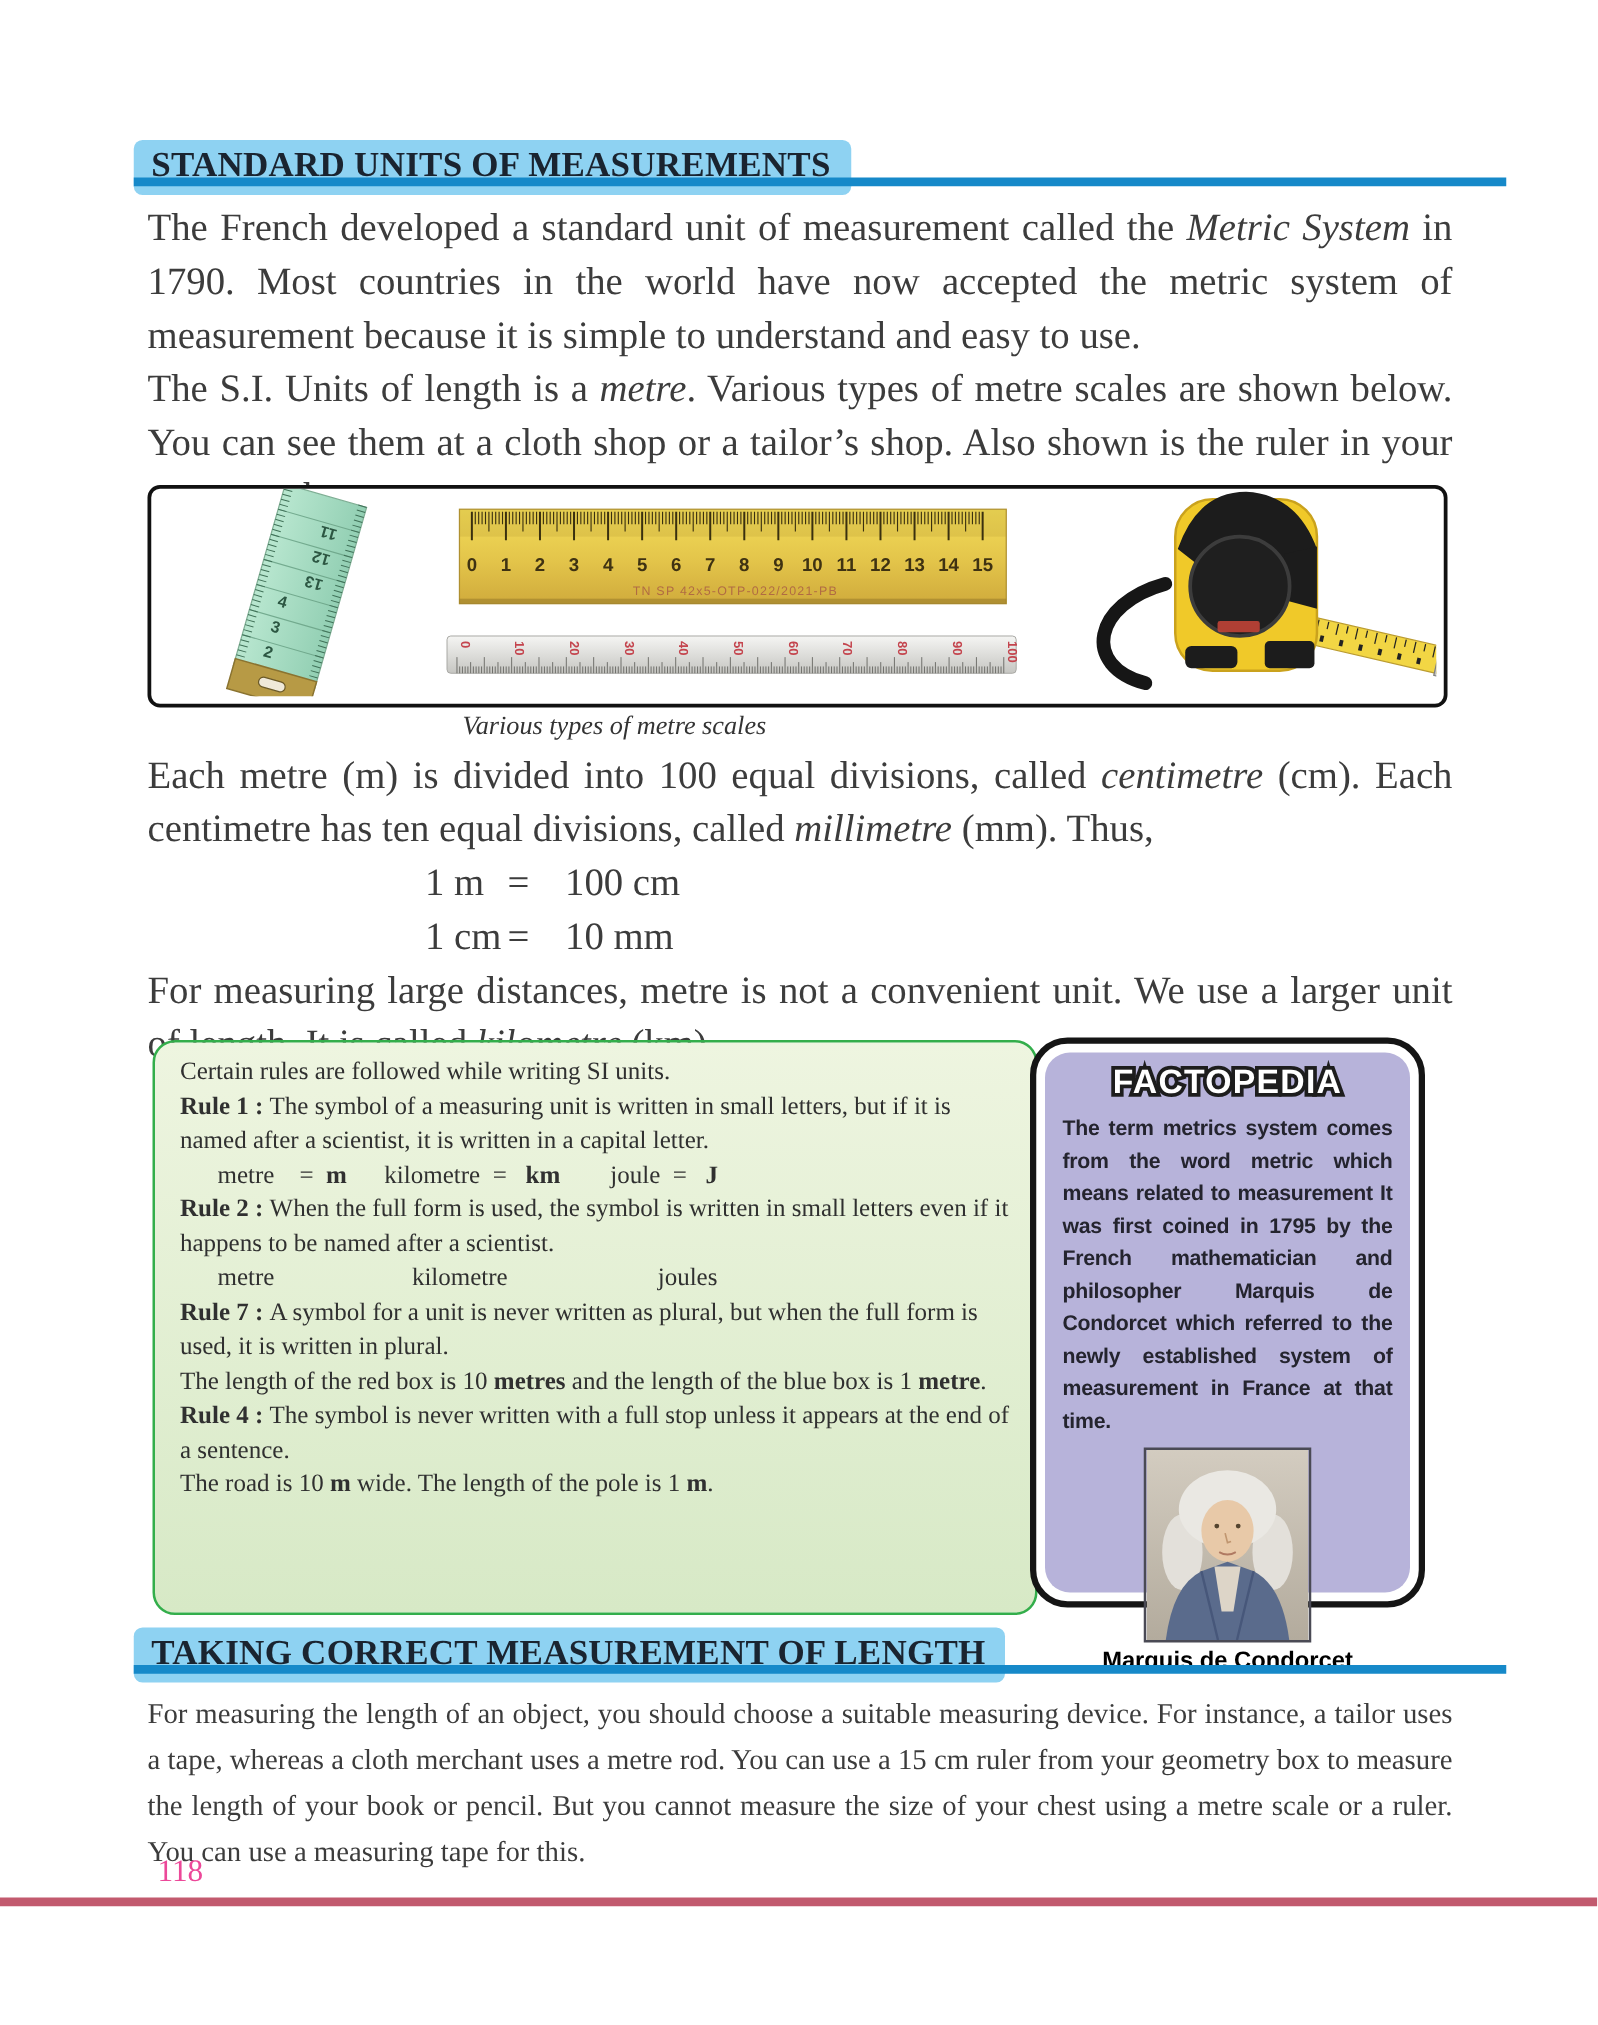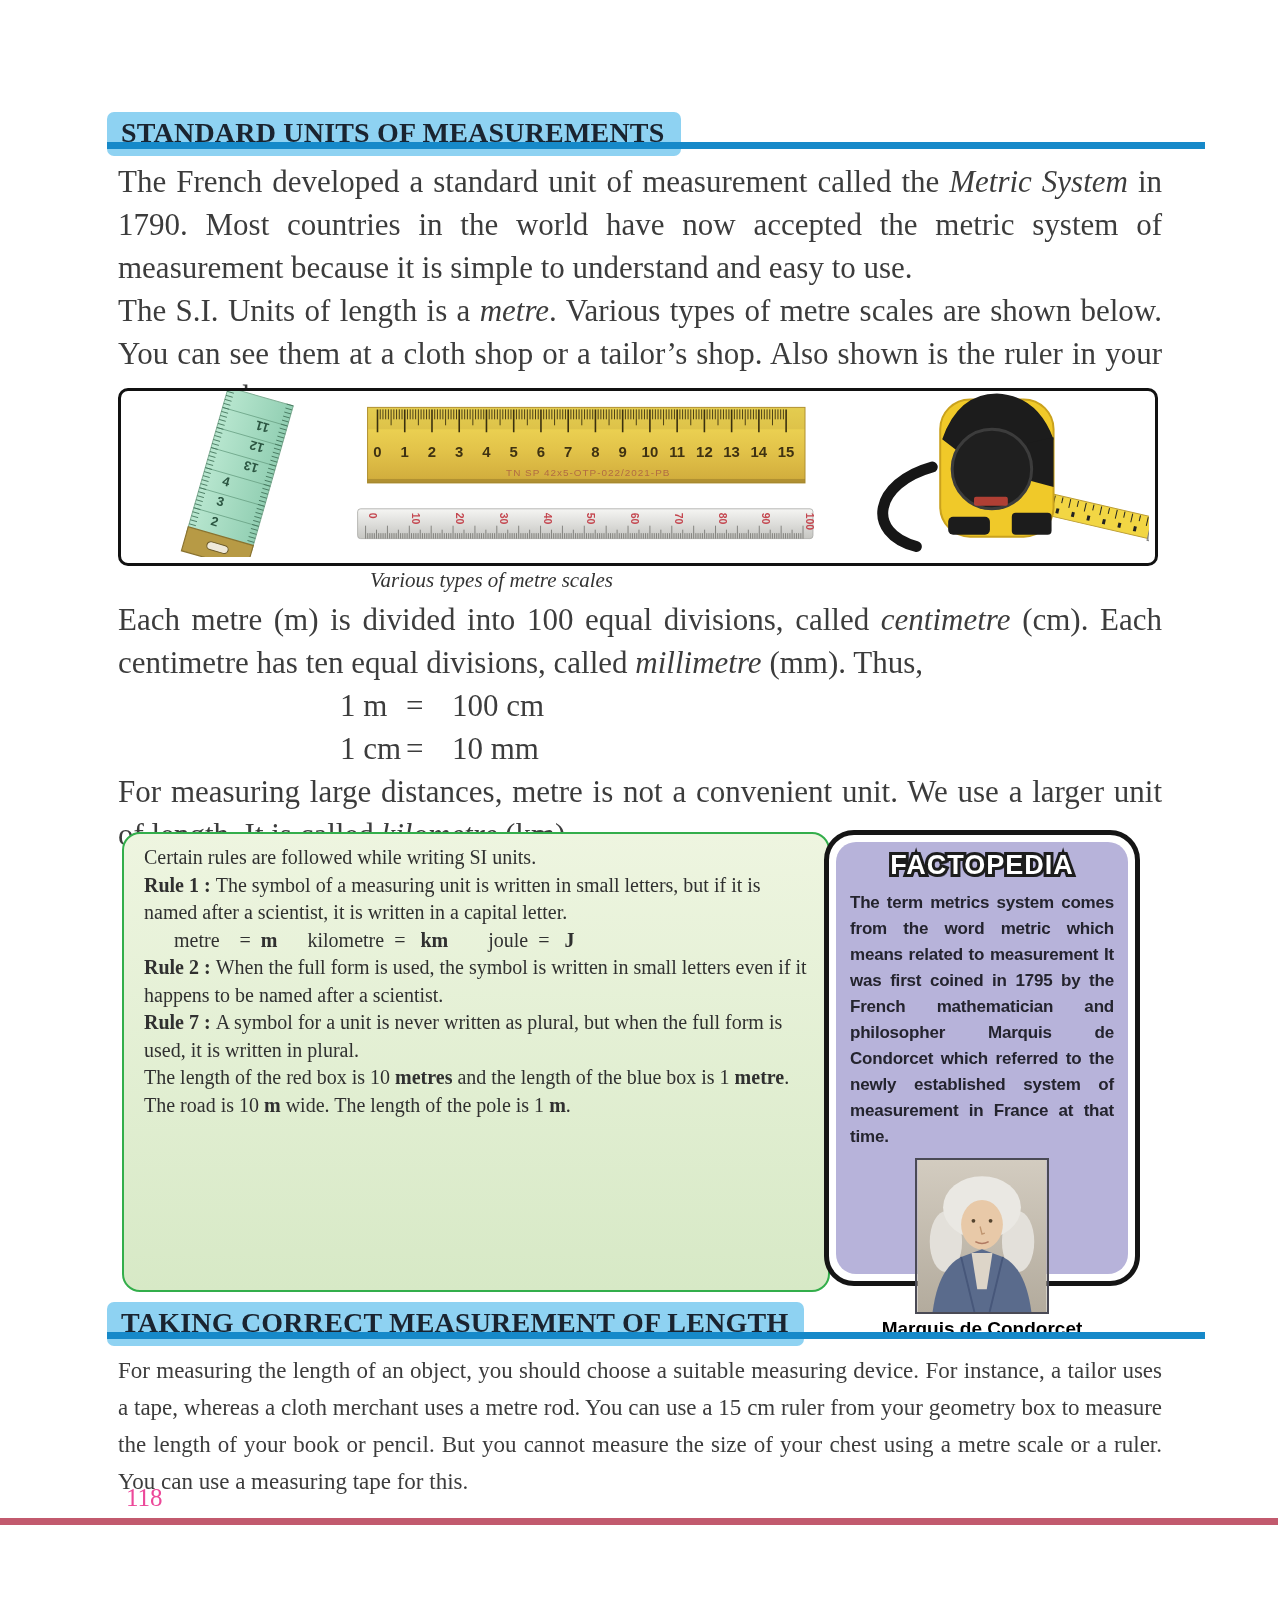--- a/index.html
+++ b/index.html
@@ -652,22 +652,24 @@
         </div>
       </div>
   </div>
 
   <div class="rules-box">
     <div id="rules-lines">
         <div class="rule-line"><span>Certain rules are followed while writing SI units.</span></div>
         <div class="rule-line"><span class="bd">Rule 1 : </span><span>The symbol of a measuring unit is written in small letters, but if it is named after a scientist, it is written in a capital letter.</span></div>
         <div class="rule-line pre"><span>      metre    =  </span><span class="bd">m</span><span>      kilometre  =   </span><span class="bd">km</span><span>        joule  =   </span><span class="bd">J</span></div>
         <div class="rule-line"><span class="bd">Rule 2 : </span><span>When the full form is used, the symbol is written in small letters even if it happens to be named after a scientist.</span></div>
+        <div class="rule-line pre"><span>      metre                      kilometre                        joules</span></div>
         <div class="rule-line"><span class="bd">Rule 7 : </span><span>A symbol for a unit is never written as plural, but when the full form is used, it is written in plural.</span></div>
         <div class="rule-line"><span>The length of the red box is 10 </span><span class="bd">metres</span><span> and the length of the blue box is 1 </span><span class="bd">metre</span><span>.</span></div>
+        <div class="rule-line"><span class="bd">Rule 4 : </span><span>The symbol is never written with a full stop unless it appears at the end of a sentence.</span></div>
         <div class="rule-line"><span>The road is 10 </span><span class="bd">m</span><span> wide. The length of the pole is 1 </span><span class="bd">m</span><span>.</span></div>
       </div>
   </div>
 
   <div class="fact-box">
     <div class="fact-inner">
       <div class="fact-title">
         <span class="stroke">FACTOPEDIA</span>
         <span class="fill">FACTOPEDIA</span>
       </div>

